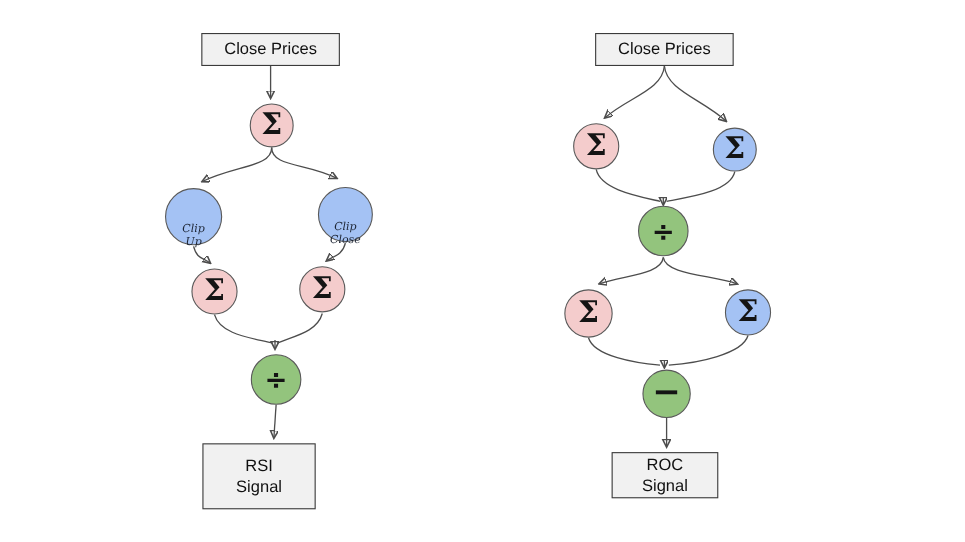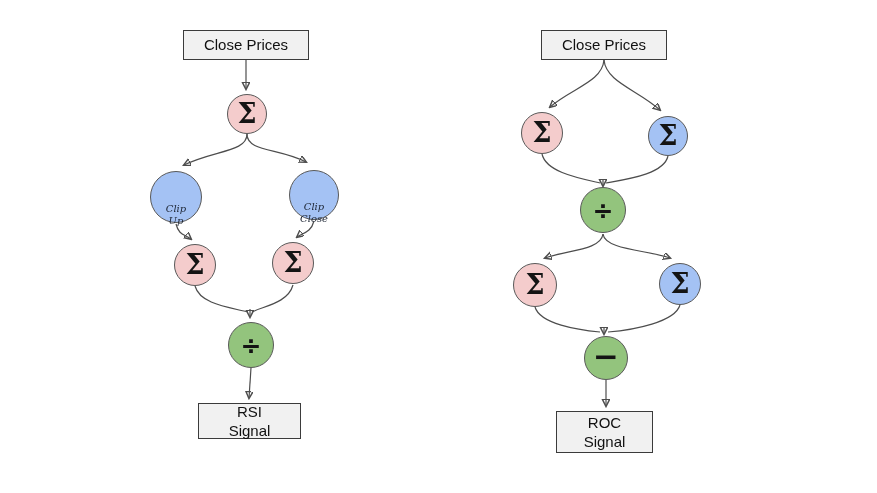--- a/index.html
+++ b/index.html
@@ -148,21 +148,21 @@
     </div>
 
     <div class="circle sum" style="left:272px;top:242px;width:42px;height:42px">
       <span class="sigma">Σ</span>
     </div>
 
     <div class="circle op" style="left:228px;top:322px;width:46px;height:46px">
       <span class="op-glyph">÷</span>
     </div>
 
-    <div class="label-box" style="left:198px;top:403px;width:103px;height:36px">
+    <div class="label-box" style="left:184px;top:403px;width:103px;height:60px">
       <div>RSI</div>
       <div>Signal</div>
     </div>
   </div>
 
   <div>
 
     <div class="label-box" style="left:541px;top:30px;width:126px;height:30px">
       <span>Close Prices</span>
     </div>

